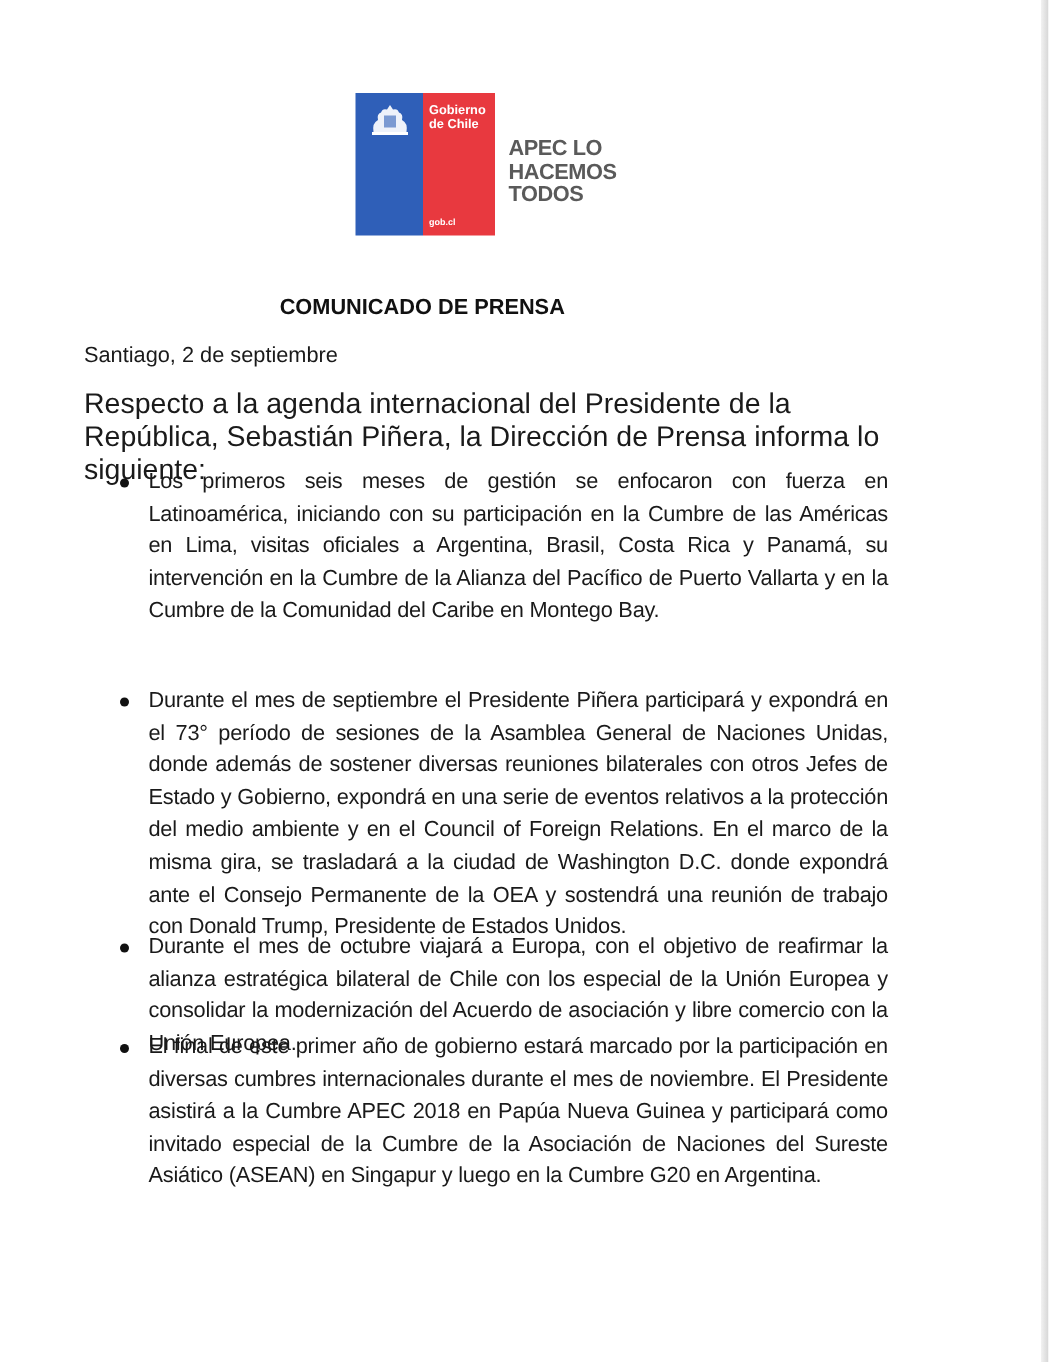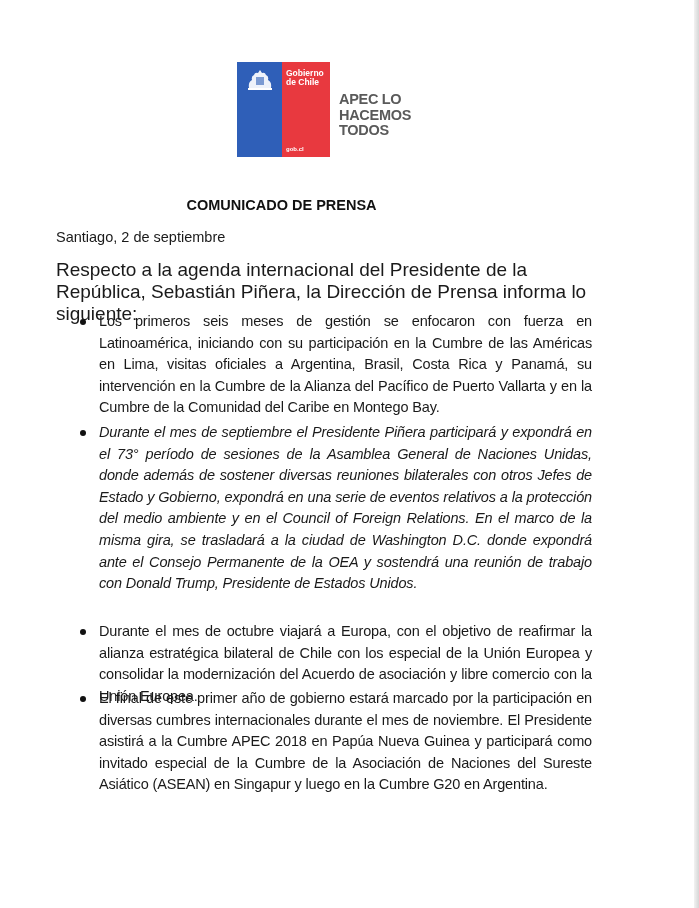--- a/index.html
+++ b/index.html
@@ -167,21 +167,21 @@
 
 <div class="date">Santiago, 2 de septiembre</div>
 
 <div class="intro">Respecto a la agenda internacional del Presidente de la República, Sebastián Piñera, la Dirección de Prensa informa lo siguiente:</div>
 
 <ul class="bullets">
   <li class="bullet-item" style="top:311px;">
     <span class="bullet-dot"></span>
     <span>Los primeros seis meses de gestión se enfocaron con fuerza en Latinoamérica, iniciando con su participación en la Cumbre de las Américas en Lima, visitas oficiales a Argentina, Brasil, Costa Rica y Panamá, su intervención en la Cumbre de la Alianza del Pacífico de Puerto Vallarta y en la Cumbre de la Comunidad del Caribe en Montego Bay.</span>
   </li>
-  <li class="bullet-item" style="top:422px;font-style:italic;">
+  <li class="bullet-item" style="top:457px;">
     <span class="bullet-dot"></span>
     <span>Durante el mes de septiembre el Presidente Piñera participará y expondrá en el 73° período de sesiones de la Asamblea General de Naciones Unidas, donde además de sostener diversas reuniones bilaterales con otros Jefes de Estado y Gobierno, expondrá en una serie de eventos relativos a la protección del medio ambiente y en el Council of Foreign Relations. En el marco de la misma gira, se trasladará a la ciudad de Washington D.C. donde expondrá ante el Consejo Permanente de la OEA y sostendrá una reunión de trabajo con Donald Trump, Presidente de Estados Unidos.</span>
   </li>
   <li class="bullet-item" style="top:621px;">
     <span class="bullet-dot"></span>
     <span>Durante el mes de octubre viajará a Europa, con el objetivo de reafirmar la alianza estratégica bilateral de Chile con los especial de la Unión Europea y consolidar la modernización del Acuerdo de asociación y libre comercio con la Unión Europea.</span>
   </li>
   <li class="bullet-item" style="top:688px;">
     <span class="bullet-dot"></span>
     <span>El final de este primer año de gobierno estará marcado por la participación en diversas cumbres internacionales durante el mes de noviembre. El Presidente asistirá a la Cumbre APEC 2018 en Papúa Nueva Guinea y participará como invitado especial de la Cumbre de la Asociación de Naciones del Sureste Asiático (ASEAN) en Singapur y luego en la Cumbre G20 en Argentina.</span>

